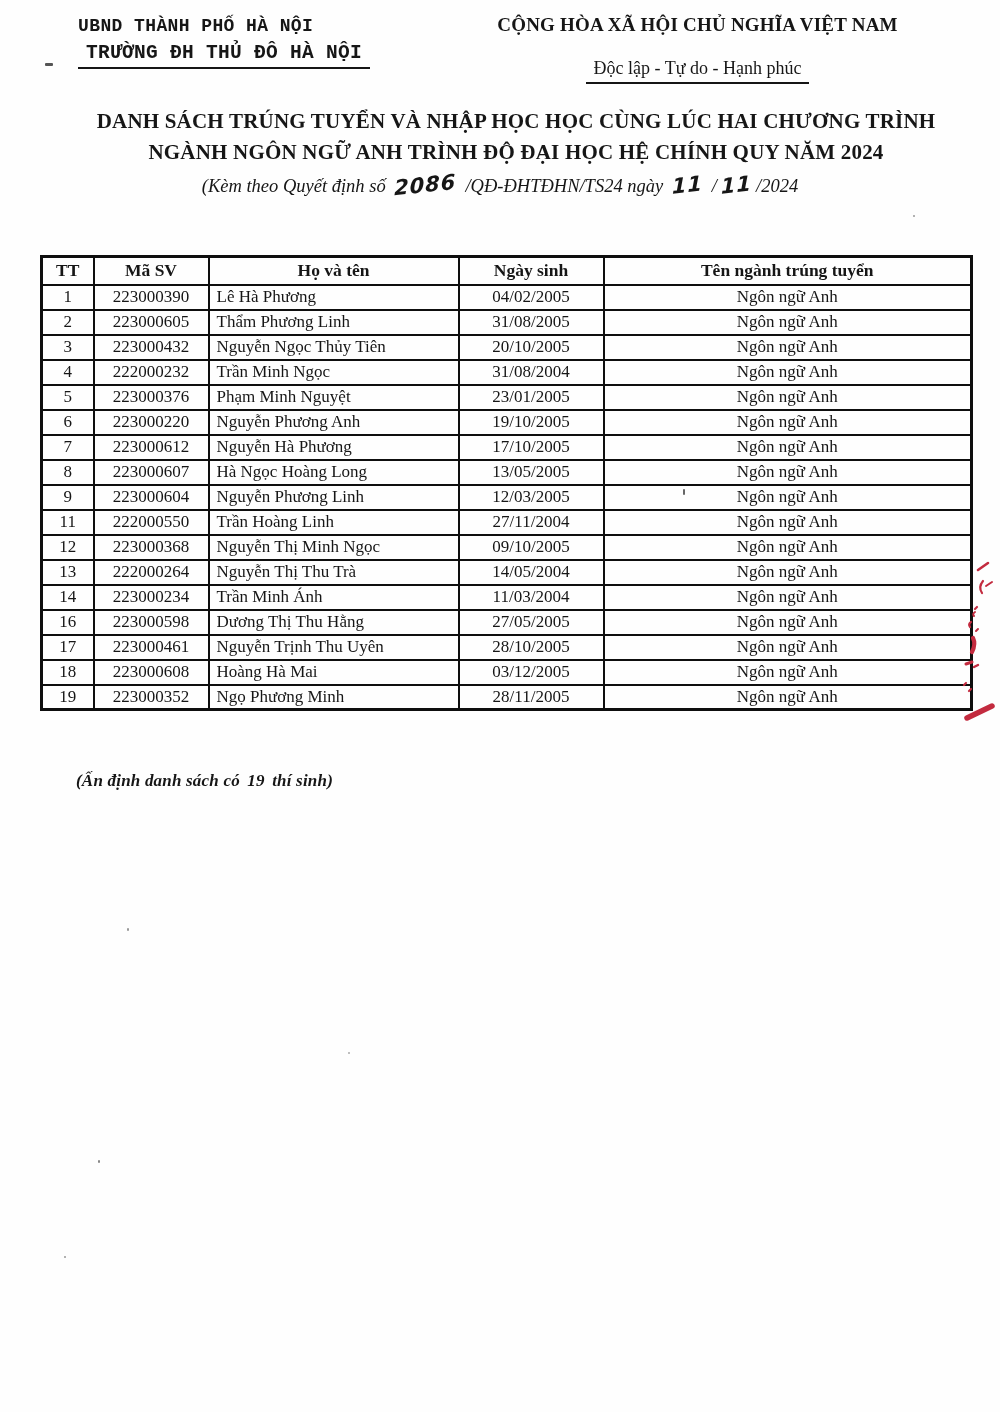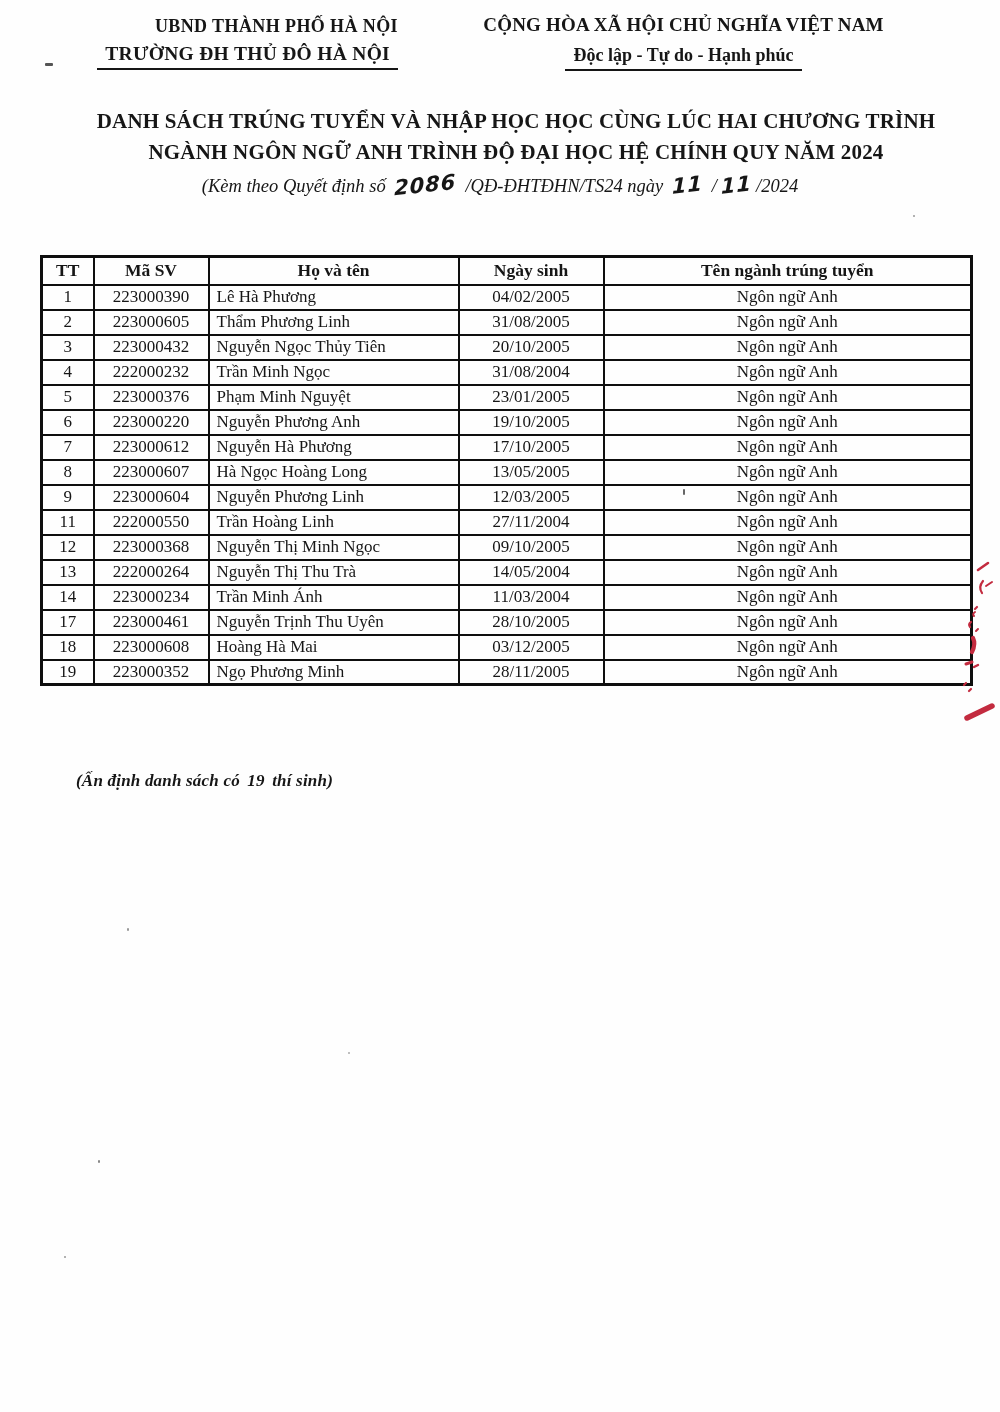--- a/index.html
+++ b/index.html
@@ -3,26 +3,26 @@
 <meta charset="utf-8">
 <style>
   * { margin:0; padding:0; box-sizing:border-box; }
   html,body { background:#ffffff; }
   .page {
     position:relative; width:1000px; height:1412px; margin:0 auto;
     background:#fefefe; color:#161616; overflow:hidden;
     font-family:"Liberation Serif","DejaVu Serif",serif;
   }
   
-  .hdr-left { position:absolute; left:78px; top:16px; width:320px; text-align:right; }
+  .hdr-left { position:absolute; left:78px; top:16px; width:320px; text-align:left;font-family:Liberation Mono, monospace; }
   .hdr-left .l1 { font-size:18px; font-weight:700; letter-spacing:.4px; white-space:nowrap; }
   .hdr-left .l2 { margin-top:6px; font-size:19.5px; font-weight:700; letter-spacing:.3px; white-space:nowrap; }
-  .hdr-right { position:absolute; left:461px; top:14px; width:445px; text-align:center; }
+  .hdr-right { position:absolute; left:475px; top:14px; width:445px; text-align:center; }
   .hdr-right .l1 { font-size:19px; font-weight:700; letter-spacing:.2px; white-space:nowrap; }
-  .hdr-right .l2 { margin-top:9px; font-size:18px; font-weight:700; white-space:nowrap; }
+  .hdr-right .l2 { margin-top:22px; font-size:18px; font-weight:400; white-space:nowrap; }
   .underlined { display:inline-block; border-bottom:2.5px solid #151515; padding:0 8px 3px 8px; }
   
   .doc-title { position:absolute; left:16px; top:106px; width:100%; text-align:center;
     font-size:21px; font-weight:700; letter-spacing:.2px; line-height:31px; }
   
   .subtitle { position:absolute; left:0; top:172px; width:100%; text-align:center;
     font-style:italic; font-size:18.5px; line-height:27px; }
   .subtitle .hw {
     font-family:"DejaVu Sans",sans-serif; font-style:italic; font-weight:700;
     font-size:21px; display:inline-block; transform:rotate(-6deg) skewX(-6deg);
@@ -177,20 +177,27 @@
           <td>Ngôn ngữ Anh</td>
         </tr>
         <tr>
           <td>14</td>
           <td>223000234</td>
           <td class="c-name">Trần Minh Ánh</td>
           <td>11/03/2004</td>
           <td>Ngôn ngữ Anh</td>
         </tr>
         <tr>
+          <td>16</td>
+          <td>223000598</td>
+          <td class="c-name">Dương Thị Thu Hằng</td>
+          <td>27/05/2005</td>
+          <td>Ngôn ngữ Anh</td>
+        </tr>
+        <tr>
           <td>17</td>
           <td>223000461</td>
           <td class="c-name">Nguyễn Trịnh Thu Uyên</td>
           <td>28/10/2005</td>
           <td>Ngôn ngữ Anh</td>
         </tr>
         <tr>
           <td>18</td>
           <td>223000608</td>
           <td class="c-name">Hoàng Hà Mai</td>

